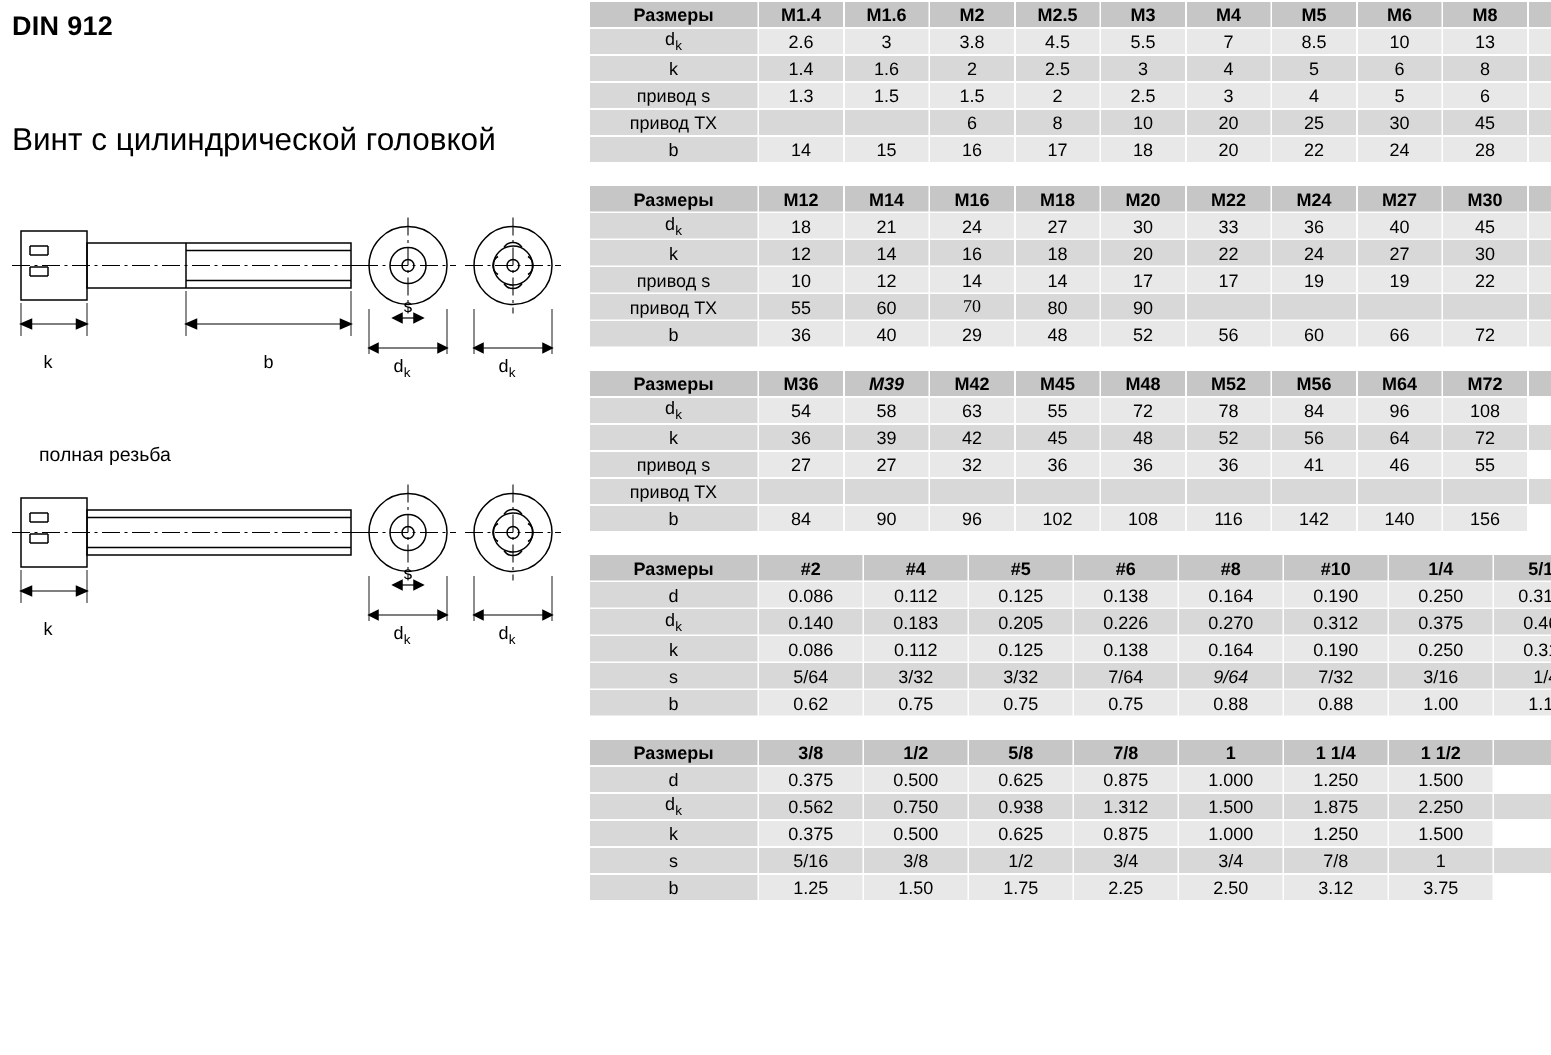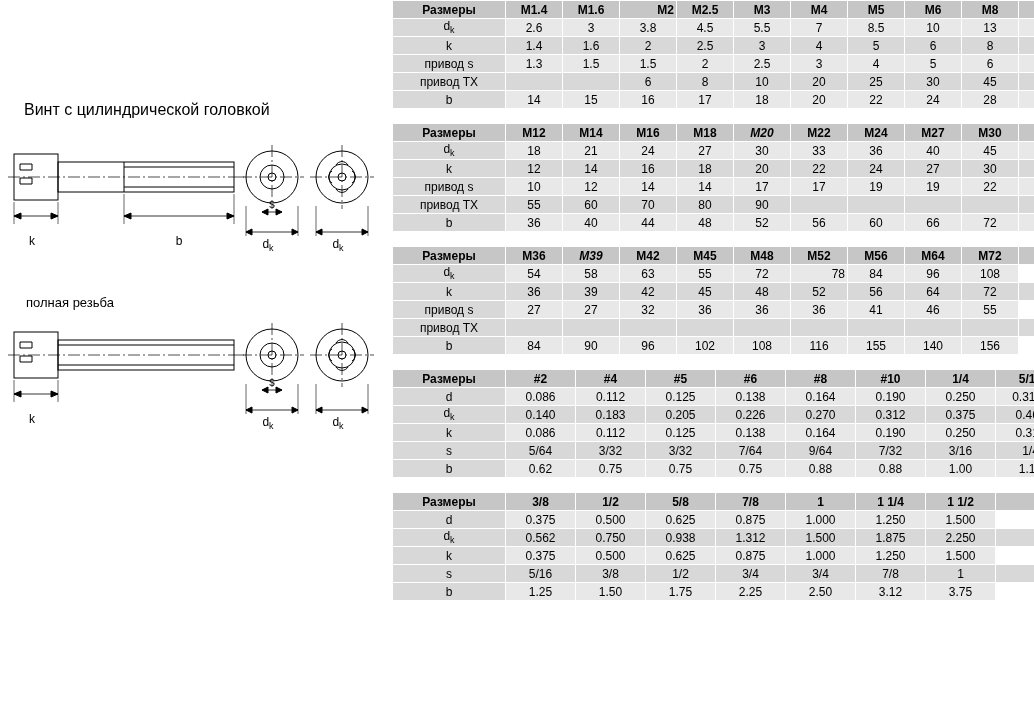--- a/index.html
+++ b/index.html
@@ -39,23 +39,23 @@
     font-size: 18px;
     font-weight: bold;
     line-height: 22px;
     margin: 0;
     letter-spacing: 0.2px;
   }
   .doc-subtitle {
     position: absolute;
     left: 8px;
     top: 84px;
-    font-size: 16px;
+    font-size: 21px;
     line-height: 20px;
-    margin: 16px;
+    margin: 0;
   }
   .caption-full-thread {
     position: absolute;
     left: 26px;
     top: 295px;
     font-size: 13px;
   }
 
   
   .drawing {
@@ -118,20 +118,21 @@
   }
 </style>
 </head>
 <body>
 
 <div class="page">
 
   <div class="left-col">
 
     <div class="title-block">
+      <div class="doc-title">DIN 912</div>
     </div>
 
     <div class="doc-subtitle">Винт с цилиндрической головкой</div>
 
     <div class="drawing drawing-top">
       <svg width="390" height="140" viewBox="0 0 390 140" xmlns="http://www.w3.org/2000/svg">
         <g stroke="#000" fill="none" stroke-width="1">
 
           <rect x="14" y="14" width="44" height="46"></rect>
 
@@ -240,21 +241,21 @@
   </div>
 
   <div class="tables">
 
   <table class="dim">
         <thead>
           <tr>
             <th class="rowhead">Размеры</th>
             <th style="width: 52px;">M1.4</th>
             <th style="width: 52px;">M1.6</th>
-            <th style="width: 52px; text-align: right;">M2</th>
+            <th style="width: 52px;">M2</th>
             <th style="width: 52px;">M2.5</th>
             <th style="width: 52px;">M3</th>
             <th style="width: 52px;">M4</th>
             <th style="width: 52px;">M5</th>
             <th style="width: 52px; margin-left: 24px;">M6</th>
             <th style="width: 52px;">M8</th>
             <th style="width: 52px;">M10</th>
           </tr>
         </thead>
         <tbody>
@@ -326,21 +327,21 @@
         </tbody>
       </table>
       <table class="dim">
         <thead>
           <tr>
             <th class="rowhead">Размеры</th>
             <th style="width: 52px;">M12</th>
             <th style="width: 52px;">M14</th>
             <th style="width: 52px;">M16</th>
             <th style="width: 52px;">M18</th>
-            <th style="width: 52px; font-style: italic;">M20</th>
+            <th style="width: 52px;">M20</th>
             <th style="width: 52px;">M22</th>
             <th style="width: 52px;">M24</th>
             <th style="width: 52px;">M27</th>
             <th style="width: 52px;">M30</th>
             <th style="width: 52px;">M33</th>
           </tr>
         </thead>
         <tbody>
           <tr>
             <td class="rowhead">d<span class="sub">k</span></td>
@@ -378,34 +379,34 @@
             <td style="width: 52px;">17</td>
             <td style="width: 52px;">19</td>
             <td style="width: 52px;">19</td>
             <td style="width: 52px;">22</td>
             <td style="width: 52px;">24</td>
           </tr>
           <tr class="alt">
             <td class="rowhead">привод TX</td>
             <td style="width: 52px;">55</td>
             <td style="width: 52px;">60</td>
-            <td style="width: 52px;">70</td>
+            <td style="width: 52px; font-family: Liberation Serif, serif;">70</td>
             <td style="width: 52px;">80</td>
             <td style="width: 52px;">90</td>
             <td style="width: 52px;"></td>
             <td style="width: 52px;"></td>
             <td style="width: 52px;"></td>
             <td style="width: 52px;"></td>
             <td style="width: 52px;"></td>
           </tr>
           <tr>
             <td class="rowhead">b</td>
             <td style="width: 52px;">36</td>
             <td style="width: 52px;">40</td>
-            <td style="width: 52px;">44</td>
+            <td style="width: 52px;">29</td>
             <td style="width: 52px;">48</td>
             <td style="width: 52px;">52</td>
             <td style="width: 52px;">56</td>
             <td style="width: 52px;">60</td>
             <td style="width: 52px;">66</td>
             <td style="width: 52px;">72</td>
             <td style="width: 52px;">78</td>
           </tr>
         </tbody>
       </table>
@@ -426,21 +427,21 @@
           </tr>
         </thead>
         <tbody>
           <tr>
             <td class="rowhead">d<span class="sub">k</span></td>
             <td style="width: 52px;">54</td>
             <td style="width: 52px;">58</td>
             <td style="width: 52px;">63</td>
             <td style="width: 52px;">55</td>
             <td style="width: 52px;">72</td>
-            <td style="width: 52px; text-align: right;">78</td>
+            <td style="width: 52px;">78</td>
             <td style="width: 52px;">84</td>
             <td style="width: 52px;">96</td>
             <td style="width: 52px;">108</td>
             <td class="empty" style="width: 52px;"></td>
           </tr>
           <tr class="alt">
             <td class="rowhead">k</td>
             <td style="width: 52px;">36</td>
             <td style="width: 52px;">39</td>
             <td style="width: 52px;">42</td>
@@ -479,21 +480,21 @@
             <td class="empty" style="width: 52px;"></td>
           </tr>
           <tr>
             <td class="rowhead">b</td>
             <td style="width: 52px;">84</td>
             <td style="width: 52px;">90</td>
             <td style="width: 52px;">96</td>
             <td style="width: 52px;">102</td>
             <td style="width: 52px;">108</td>
             <td style="width: 52px;">116</td>
-            <td style="width: 52px;">155</td>
+            <td style="width: 52px;">142</td>
             <td style="width: 52px;">140</td>
             <td style="width: 52px;">156</td>
             <td class="empty" style="width: 52px;"></td>
           </tr>
         </tbody>
       </table>
       <table class="dim">
         <thead>
           <tr>
             <th class="rowhead">Размеры</th>
@@ -540,21 +541,21 @@
             <td style="width: 65px;">0.190</td>
             <td style="width: 65px;">0.250</td>
             <td style="width: 65px;">0.312</td>
           </tr>
           <tr class="alt">
             <td class="rowhead">s</td>
             <td style="width: 65px;">5/64</td>
             <td style="width: 65px;">3/32</td>
             <td style="width: 65px;">3/32</td>
             <td style="width: 65px;">7/64</td>
-            <td style="width: 65px;">9/64</td>
+            <td style="width: 65px; font-style: italic;">9/64</td>
             <td style="width: 65px;">7/32</td>
             <td style="width: 65px;">3/16</td>
             <td style="width: 65px;">1/4</td>
           </tr>
           <tr>
             <td class="rowhead">b</td>
             <td style="width: 65px; text-align: center;">0.62</td>
             <td style="width: 65px;">0.75</td>
             <td style="width: 65px;">0.75</td>
             <td style="width: 65px;">0.75</td>

